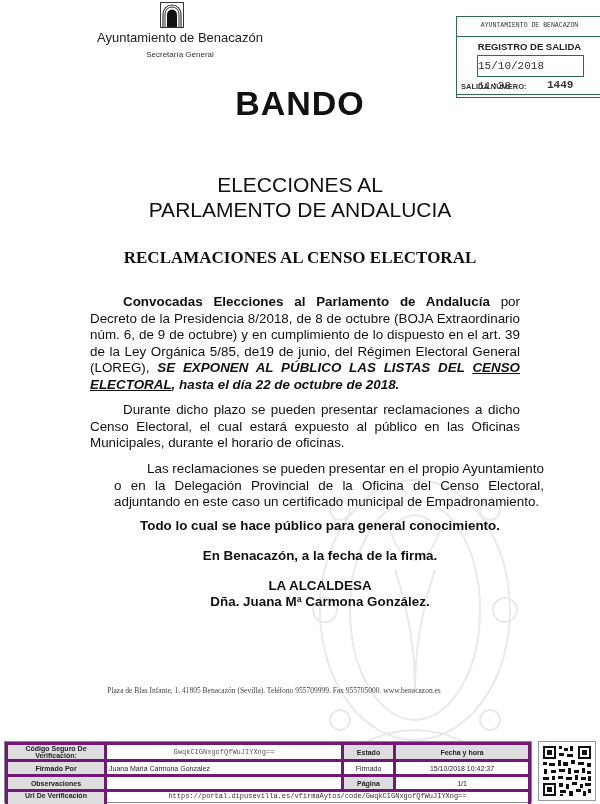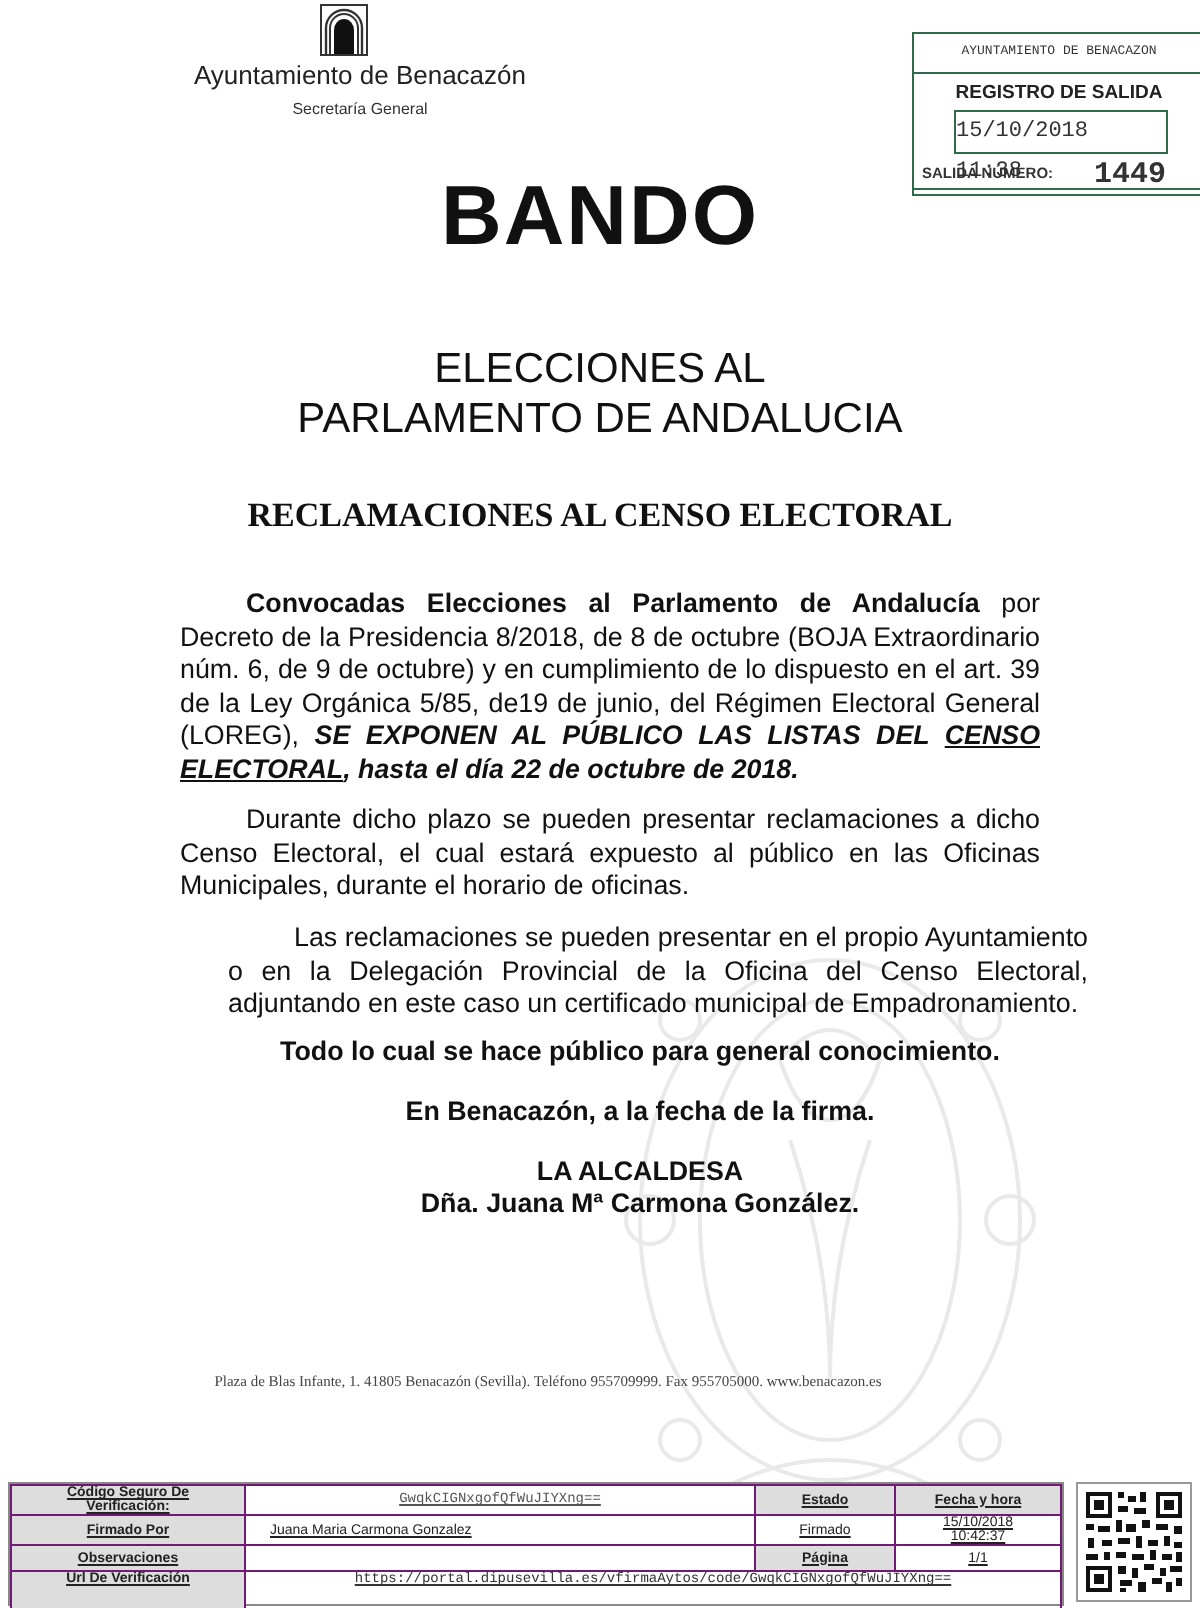--- a/index.html
+++ b/index.html
@@ -10,44 +10,44 @@
   #org-name { left:60px; top:30px; width:240px; text-align:center; font-size:13px; color:#222; }
   #org-name b { font-weight:normal; }
   #org-sub { left:60px; top:50px; width:240px; text-align:center; font-size:8px; color:#333; }
   
   #stamp { left:456px; top:16px; width:145px; height:80px; border:1.5px solid #2f6a4a; }
   #stamp .line1 { position:absolute; left:0; top:5px; width:100%; text-align:center; font-family:"Liberation Mono", monospace; font-size:6.5px; color:#333; }
   #stamp .sep { position:absolute; left:0; top:19px; width:100%; border-top:1px solid #2f6a4a; }
   #stamp .line2 { position:absolute; left:0; top:24px; width:100%; text-align:center; font-size:9.5px; font-weight:bold; color:#222; }
   #stamp .datebox { position:absolute; left:20px; top:38px; width:105px; height:20px; border:1.2px solid #2f6a4a; text-align:left; line-height:20px; font-family:"Liberation Mono", monospace; font-size:11px; color:#333; }
   #stamp .num-label { position:absolute; left:4px; top:65px; font-size:7.5px; font-weight:bold; color:#333; }
-  #stamp .num-val { position:absolute; left:90px; top:62px; font-family:"Liberation Mono", monospace; font-size:15px; font-weight:bold; color:#333; }
+  #stamp .num-val { position:absolute; left:90px; top:62px; font-family:"Liberation Mono", monospace; font-size:11px; font-weight:bold; color:#333; }
   #stamp .sep2 { position:absolute; left:0; top:77px; width:100%; border-top:1px solid #2f6a4a; }
   
-  #title { left:0; top:84px; width:600px; text-align:center; font-size:42px; font-weight:bold; letter-spacing:1px; }
+  #title { left:0; top:84px; width:600px; text-align:center; font-size:34px; font-weight:bold; letter-spacing:1px; }
   #subtitle { left:0; top:172px; width:600px; text-align:center; font-size:21px; font-weight:normal; line-height:25px; }
   #section { left:0; top:248px; width:600px; text-align:center; font-family:"Liberation Serif", serif; font-size:17px; font-weight:bold; }
   
   .para { left:90px; width:430px; font-size:13.4px; line-height:16.6px; text-align:justify; }
   .para .ind { display:inline-block; width:33px; }
   #p1 { top:294px; }
   #p2 { top:402px; }
   #p3 { top:461px;margin-left:24px; }
   .center { left:0; width:600px; text-align:center; font-size:13.4px; font-weight:bold; }
   #closing { top:518px; left:20px; }
   #place { top:548px; left:20px; }
   #sig-title { top:578px; left:20px; line-height:16px; }
   #sig-name { top:594px; left:20px; }
   #address { left:0; top:686px; width:548px; text-align:center; font-family:"Liberation Serif", serif; font-size:7.5px; color:#444; }
   
   #seal { left:300px; top:470px; width:230px; height:300px; opacity:0.12; }
   
   #verif { left:4px; top:741px; width:526px; height:60px; border:1px solid #888; background:#fff; }
   #verif table { border-collapse:collapse; width:100%; height:100%; font-size:7px; }
-  #verif td { border:1px solid #701a75; padding:0 12px; height:12px; color:#222;text-decoration:underline; }
+  #verif td { border:3px solid #701a75; padding:0 2px; height:12px; color:#222; }
   #verif td.h { background:#ddd; text-align:center; font-weight:bold; }
   #verif td.mono { font-family:"Liberation Mono", monospace; text-align:center; color:#555; }
   #qr { left:538px; top:741px; width:56px; height:58px; border:1px solid #999; background:#fff; }
 </style>
 </head>
 <body>
 
 <svg id="logo" class="abs" viewBox="0 0 24 26">
   <rect x="0.5" y="0.5" width="23" height="25" fill="#fff" stroke="#333"></rect>
   <path d="M3 25 V12 A9 9 0 0 1 21 12 V25" fill="none" stroke="#333" stroke-width="1.2"></path>

